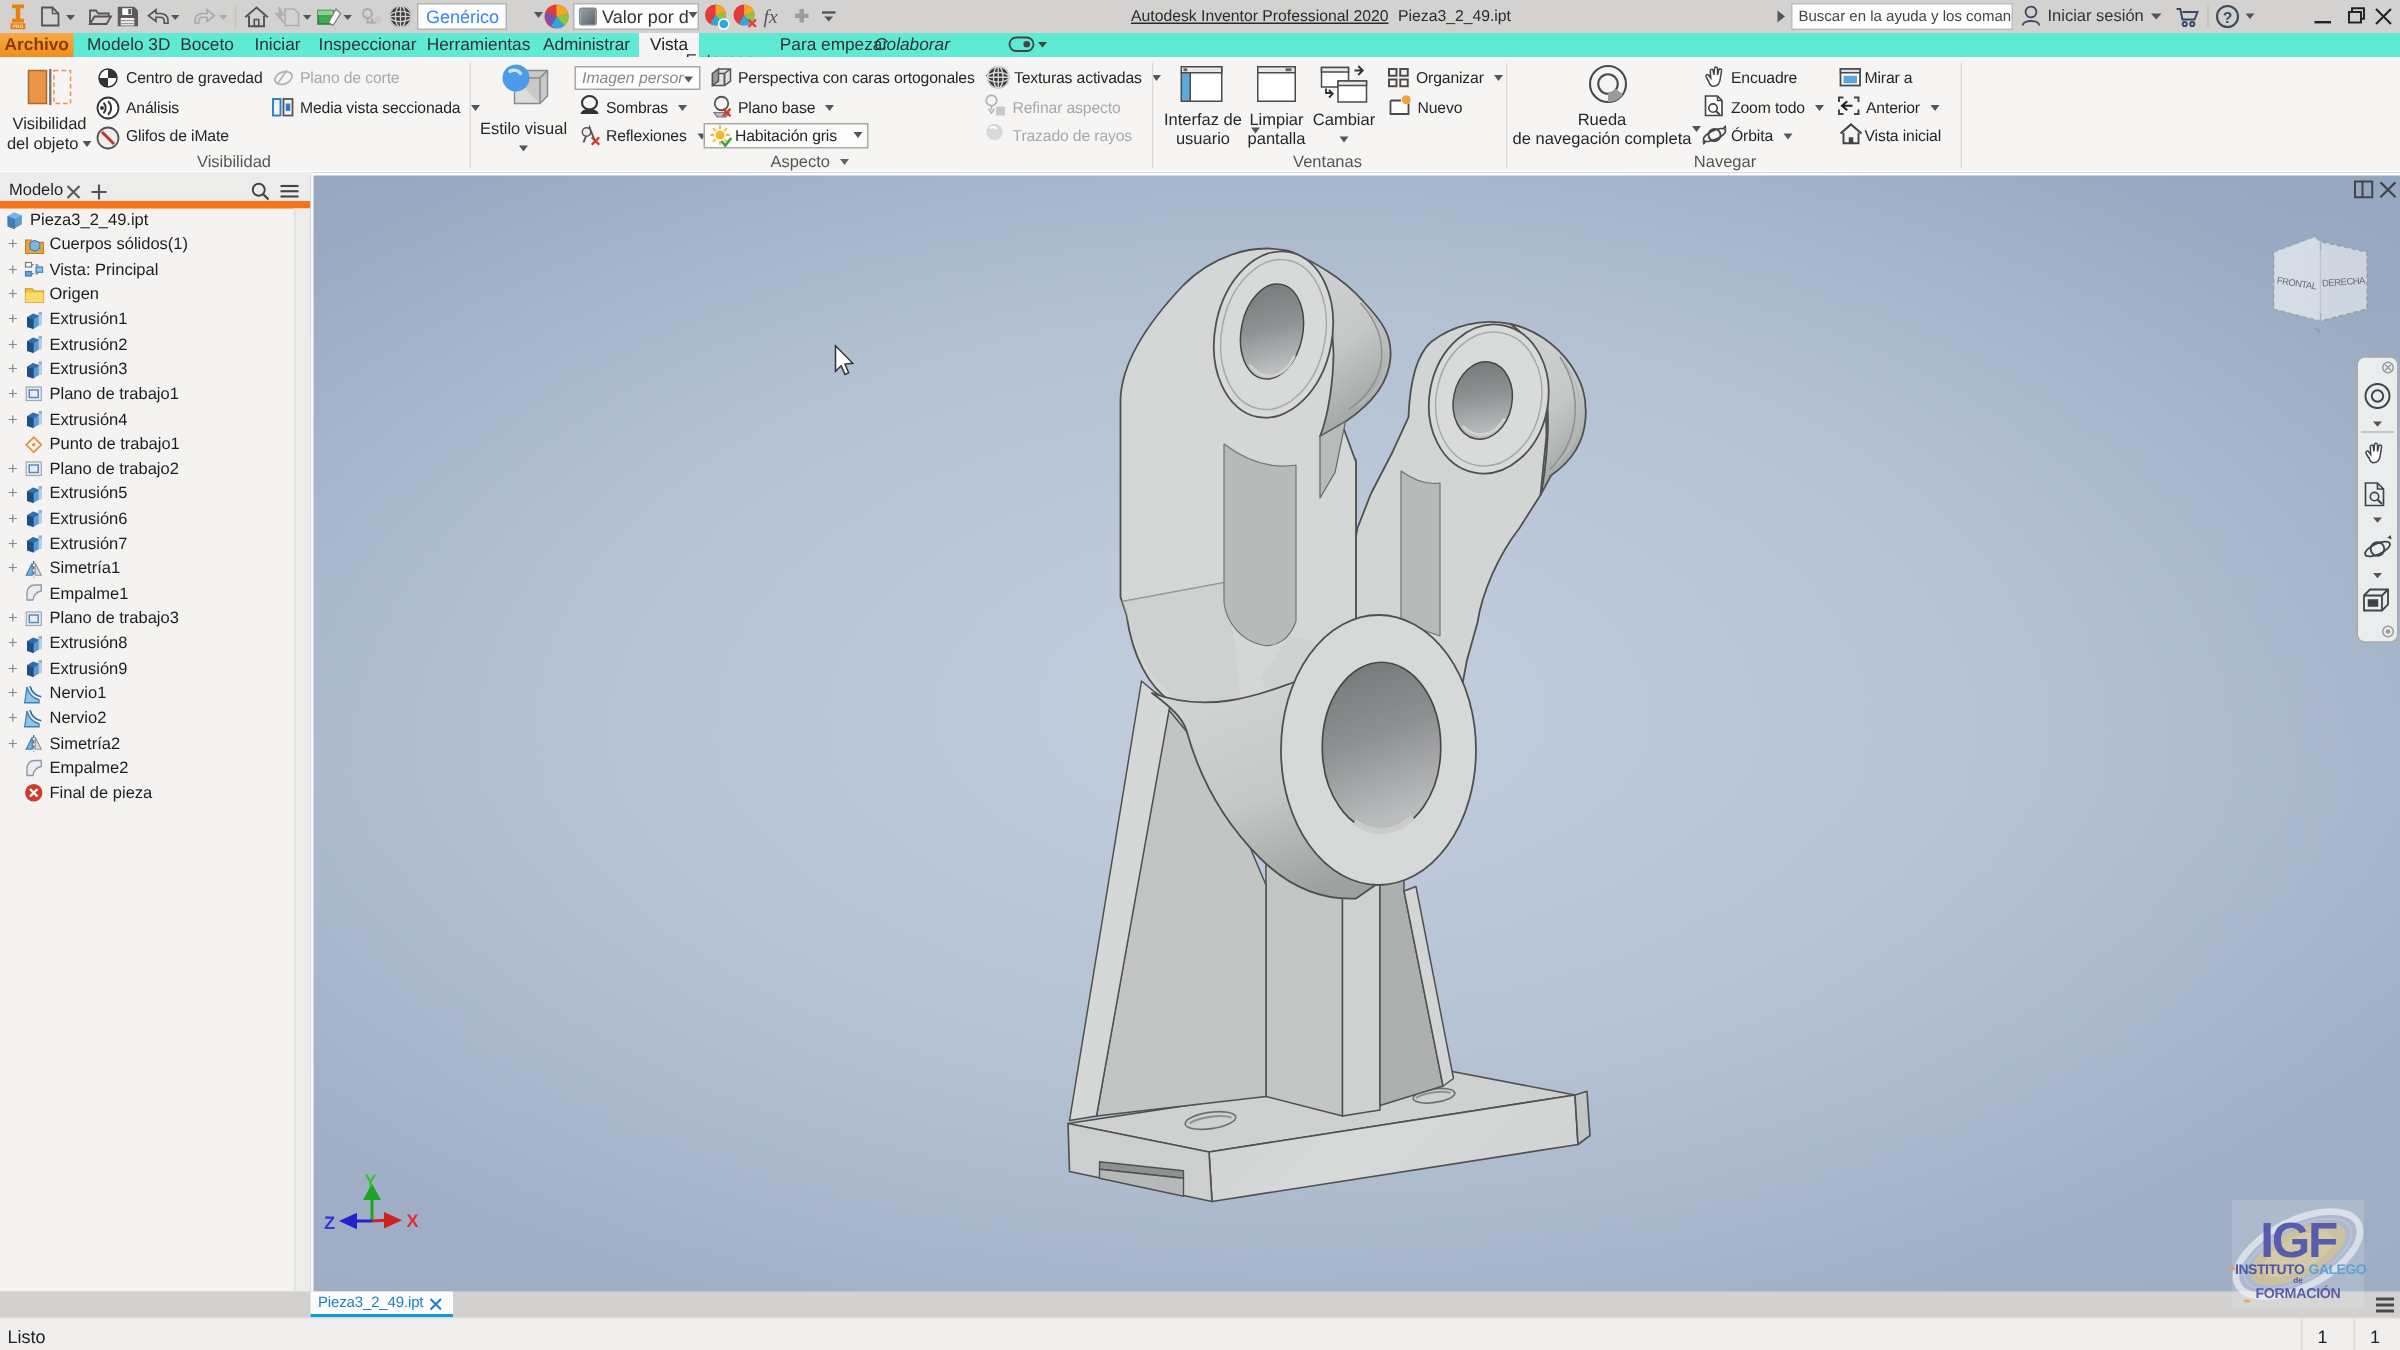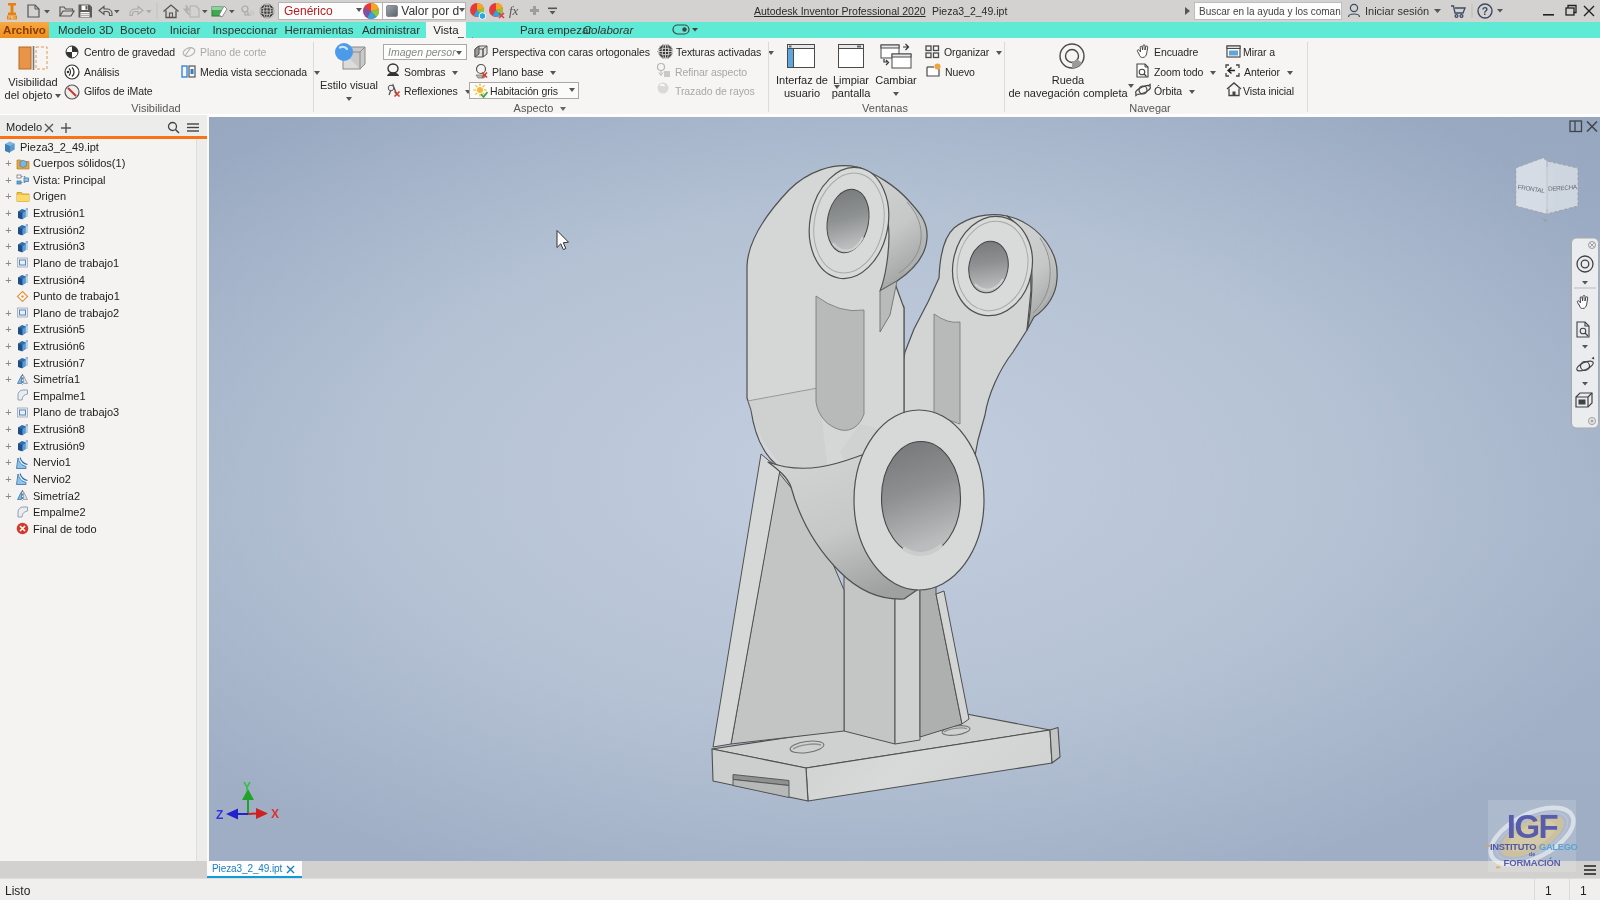--- a/index.html
+++ b/index.html
@@ -21,21 +21,21 @@
 
 #ribbon { position:absolute; left:0; top:38px; width:1600px; height:77px; background:#f6f5f3; border-bottom:1px solid #ffffff; }
 .rsep { position:absolute; top:4px; height:70px; width:1px; background:#dcdbd9; }
 .rlabel { position:absolute; top:64px; font-size:11px; color:#555; text-align:center; }
 .ritem { position:absolute; font-size:10.5px; letter-spacing:-0.1px; color:#262626; white-space:nowrap; }
 .ritem.dis { color:#a8a8a8; }
 .bigbtn { position:absolute; text-align:center; font-size:11px; color:#262626; }
 .caret { display:inline-block; width:0; height:0; border-left:3.5px solid transparent; border-right:3.5px solid transparent; border-top:4px solid #555; vertical-align:middle; margin-left:4px; }
 
 #panel { position:absolute; left:0; top:115px; width:207px; height:746px; background:#f4f3f1; }
-#panelhead { position:absolute; left:0; top:0; width:247px; height:24px; background:#ececea; border-bottom:3px solid #f97316; }
+#panelhead { position:absolute; left:0; top:0; width:247px; height:24px; background:#ececea; border-bottom:5px solid #f97316; }
 #tree { position:absolute; left:0; top:0; width:196px; }
 .titem { position:absolute; left:0; height:17px; display:flex; align-items:center; font-size:11px; color:#1c1c1c; white-space:nowrap; }
 .texp { width:9px; text-align:center; color:#888; font-size:11px; margin-right:3px; }
 .ticon { width:13px; height:13px; margin-right:4px; position:relative; flex:none; }
 #panelscroll { position:absolute; right:0; top:24px; width:11px; height:722px; background:#ececeb; border-left:1px solid #dededd; }
 
 #viewport { position:absolute; left:207px; top:115px; width:1393px; height:746px;
   background:
    radial-gradient(ellipse 1250px 680px at 47% 47%, rgba(197,208,224,0.95) 0%, rgba(183,196,214,0.9) 38%, rgba(160,175,198,0.55) 68%, rgba(148,164,188,0) 100%),
    linear-gradient(#8fa1bb 0%, #a6b4ca 55%, #9fadc4 100%);
@@ -110,21 +110,21 @@
 
       <circle cx="267" cy="11" r="7.5" fill="#3a3a3a"></circle>
       <g stroke="#cfcfcf" stroke-width="0.9" fill="none">
           <circle cx="267" cy="11" r="7.2"></circle>
           <ellipse cx="267" cy="11" rx="3.4" ry="7.2"></ellipse>
           <ellipse cx="267" cy="11" rx="7.2" ry="3.4"></ellipse>
           <line x1="267" y1="3.8" x2="267" y2="18.2"></line>
           <line x1="259.8" y1="11" x2="274.2" y2="11"></line>
         </g>
     </svg>
-    <div style="position:absolute;left:278px;top:2px;width:107px;height:18px;background:#fcfcfc;border:1px solid #b5b4b2;font-size:12px;color:#b91c1c;padding:1px 5px;">Genérico</div>
+    <div style="position:absolute;left:278px;top:2px;width:60px;height:18px;background:#fcfcfc;border:1px solid #b5b4b2;font-size:12px;color:#3b82f6;padding:1px 5px;">Genérico</div>
     <div style="position:absolute;left:352px;top:8px" class="caret"></div>
     <svg width="200" height="22" style="position:absolute;left:362px;top:0">
       <g>
         <circle cx="9" cy="11" r="8" fill="#e23b3b"></circle>
         <path d="M9,3 a8,8 0 0 1 7.8,6.2 l-7.8,1.8 z" fill="#f5a623"></path>
         <path d="M16.8,9.2 a8,8 0 0 1 -2.6,7.9 l-5.2,-6.1 z" fill="#8cc63f"></path>
         <path d="M14.2,17.1 a8,8 0 0 1 -8.9,0.6 l3.7,-6.7 z" fill="#2aa8e0"></path>
         <path d="M5.3,17.7 a8,8 0 0 1 -3.2,-9.9 l6.9,3.2 z" fill="#7b52ab"></path>
       </g>
     </svg>
@@ -655,21 +655,21 @@
               <path d="M2,11 v-5 a5,5 0 0 1 5,-5 h4.5 v4 a6.5,6.5 0 0 0 -5.5,6 z" fill="#e9edf2" stroke="#8a98a8" stroke-width="0.9"></path>
             </svg></span>
           <span>Empalme2</span>
         </div>
     <div class="titem" style="top:405.3px;left:4px">
           <span class="texp"></span>
           <span class="ticon"><svg width="13" height="13">
               <circle cx="6.5" cy="6.5" r="5.8" fill="#d43a2a"></circle>
               <path d="M4,4 l5,5 m0,-5 l-5,5" stroke="#fff" stroke-width="1.6"></path>
             </svg></span>
-          <span>Final de todo</span>
+          <span>Final de pieza</span>
         </div>
     </div>
     <div id="panelscroll"></div>
   </div>
   <div id="viewport">
   <div style="position:absolute;left:0;top:0;width:1393px;height:2px;background:#fcfcfb"></div>
   <div style="position:absolute;left:0;top:0;width:2px;height:746px;background:#fafaf9"></div>
   <svg width="1393" height="746" viewBox="207 115 1393 746" style="position:absolute;left:0;top:0">
     <defs>
       <linearGradient id="holeg" x1="0" y1="0" x2="0.25" y2="1">

